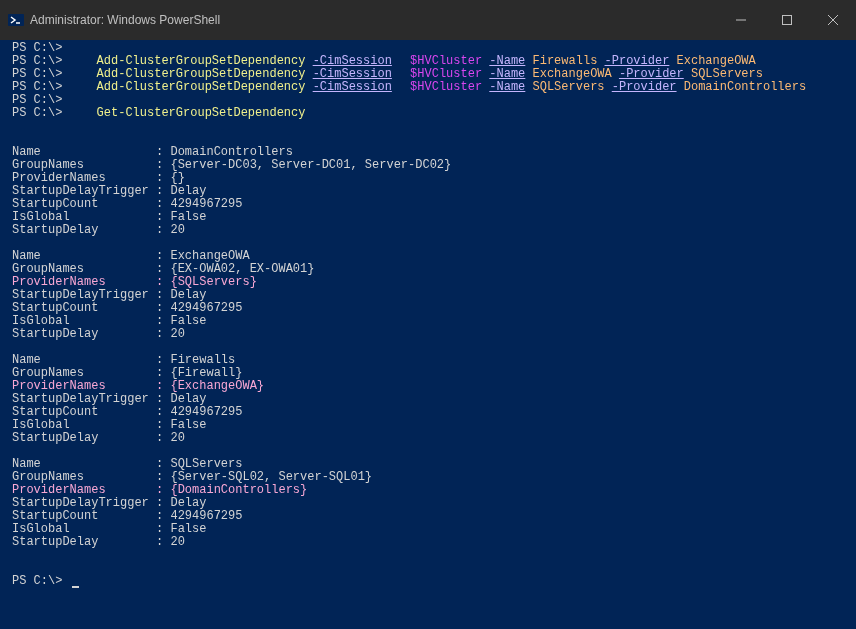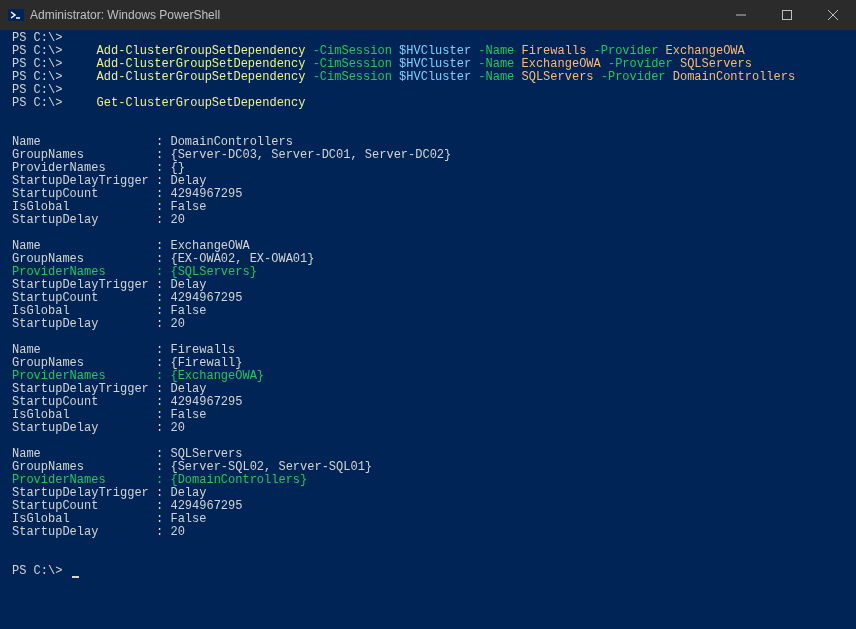--- a/index.html
+++ b/index.html
@@ -6,21 +6,21 @@
 body {
   background: #fff;
   font-family: Consolas, 'Courier New', monospace;
   font-size: 12px;
   width: 856px;
   height: 629px;
   overflow: hidden;
 }
 .titlebar {
   background: #2b2b2b;
-  height: 30px;
+  height: 40px;
   display: flex;
   align-items: center;
   color: #c0c0c0;
 }
 .titlebar-icon {
   width: 16px;
   height: 16px;
   margin: 0 6px 0 8px;
   display: inline-flex;
   align-items: center;
@@ -47,24 +47,24 @@
   height: 599px;
   padding: 2px 12px;
   white-space: pre;
   line-height: 13px;
   font-size: 12px;
   overflow: hidden;
   position: relative;
 }
 .prompt { color: #d4d4d4; }
 .cmd-yellow { color: #f0f08c; margin-left: 27px; }
-.param-gray { color: #22c55e; }
-.var-green { color: #7dd3fc; }
+.param-gray { color: #c4b5fd; text-decoration: underline; }
+.var-green { color: #d946ef; margin-left: 11px; }
 .arg-white { color: #fdba74; }
-.label-yellow { color: #22c55e; }
+.label-yellow { color: #f9a8d4; }
 .cursor {
   display: inline-block;
   width: 7px;
   height: 2px;
   background: #d4d4d4;
   vertical-align: bottom;
   margin-left: 2px;
 }
 .line { min-height: 13px; }
 </style>

